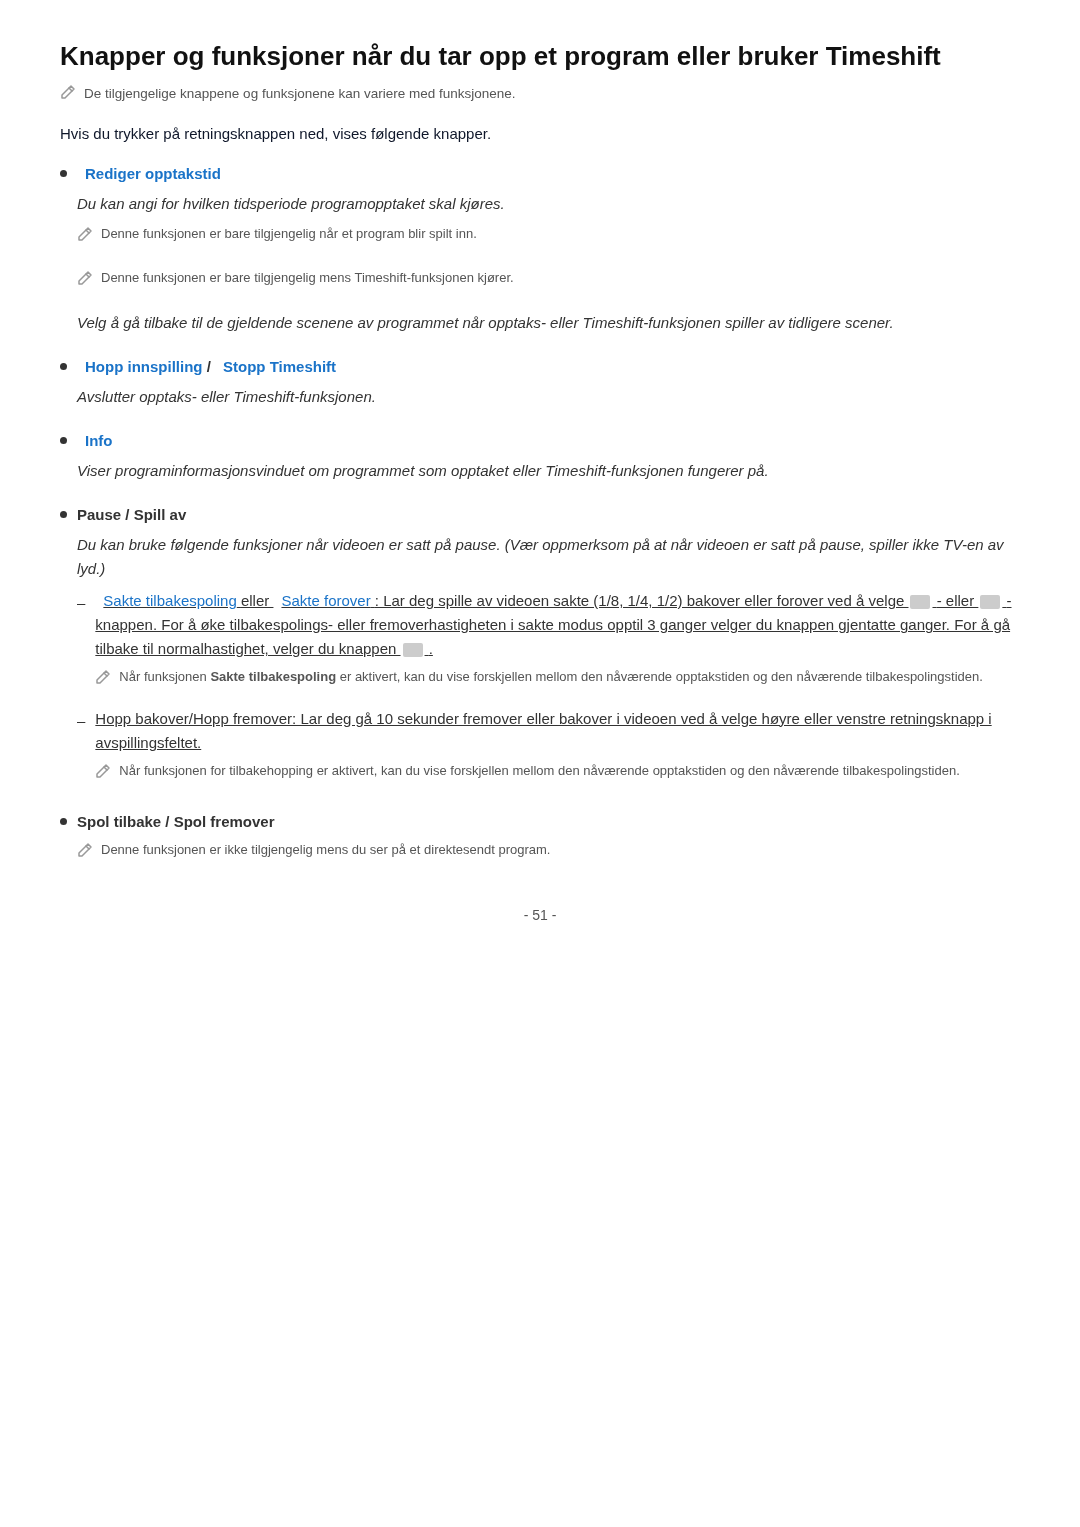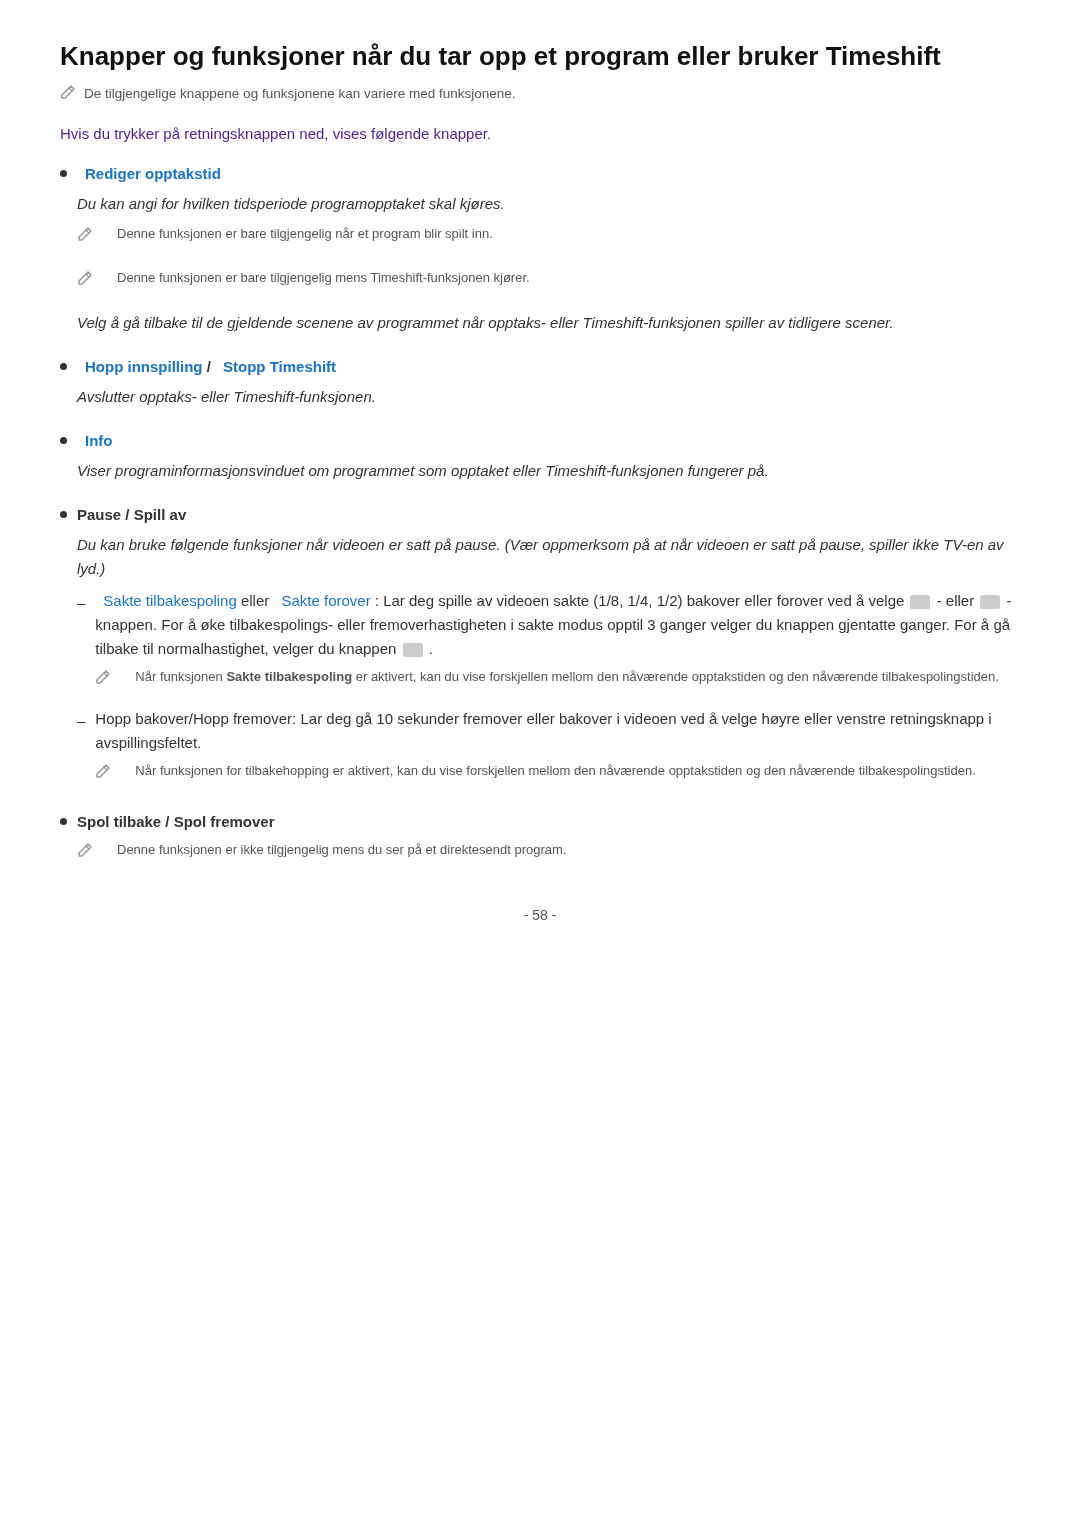--- a/index.html
+++ b/index.html
@@ -41,21 +41,21 @@
       color: #999999;
       font-size: 14px;
     }
 
     .intro-note {
       margin-bottom: 16px;
     }
 
     .intro-text {
       font-size: 15px;
-      color: #4c1d95;
+      color: #0f172a;
       margin-bottom: 16px;
     }
 
     .bullet-dot {
       width: 7px;
       height: 7px;
       background: #333;
       border-radius: 50%;
       margin-top: 8px;
       flex-shrink: 0;
@@ -91,21 +91,21 @@
       font-size: 15px;
       color: #333;
       margin-bottom: 8px;
       line-height: 1.6;
       font-style: italic;
     }
 
     .nested-note {
       display: flex;
       align-items: flex-start;
-      gap: 24px;
+      gap: 8px;
       margin: 6px 0 6px 0;
       color: #555;
       font-size: 13px;
       line-height: 1.5;
     }
 
     .nested-note .pencil-icon {
       flex-shrink: 0;
       margin-top: 2px;
       color: #999;
@@ -133,20 +133,21 @@
     }
 
     .sub-content {
       flex: 1;
     }
 
     .sub-desc {
       font-size: 15px;
       color: #333;
       line-height: 1.6;
+      text-decoration: underline;
     }
 
     .inline-icon {
       display: inline-block;
       width: 20px;
       height: 14px;
       background: #cccccc;
       border-radius: 2px;
       vertical-align: middle;
       margin: 0 2px;
@@ -313,14 +314,14 @@
           <path d="M11 2L14 5L5 14H2V11L11 2Z" stroke="#999" stroke-width="1.5" stroke-linecap="round" stroke-linejoin="round"></path>
           <path d="M9 4L12 7" stroke="#999" stroke-width="1.5" stroke-linecap="round"></path>
         </svg>
       </span>
       <span>Denne funksjonen er ikke tilgjengelig mens du ser på et direktesendt program.</span>
     </div>
   </div>
 </div>
 
 <div class="page-footer">
-  <span>- 58 -</span>
+  <span>- 51 -</span>
 </div>
 
 </body></html>

